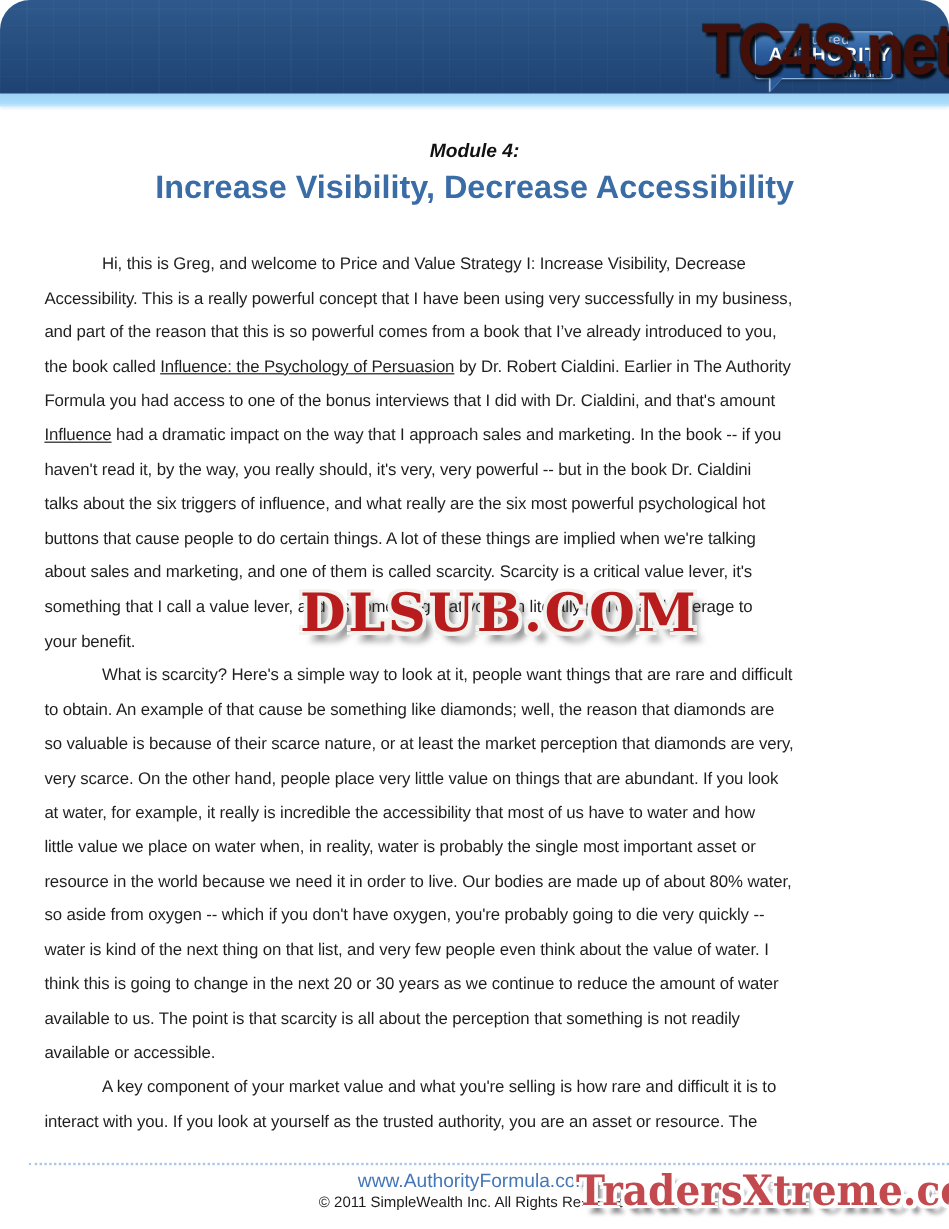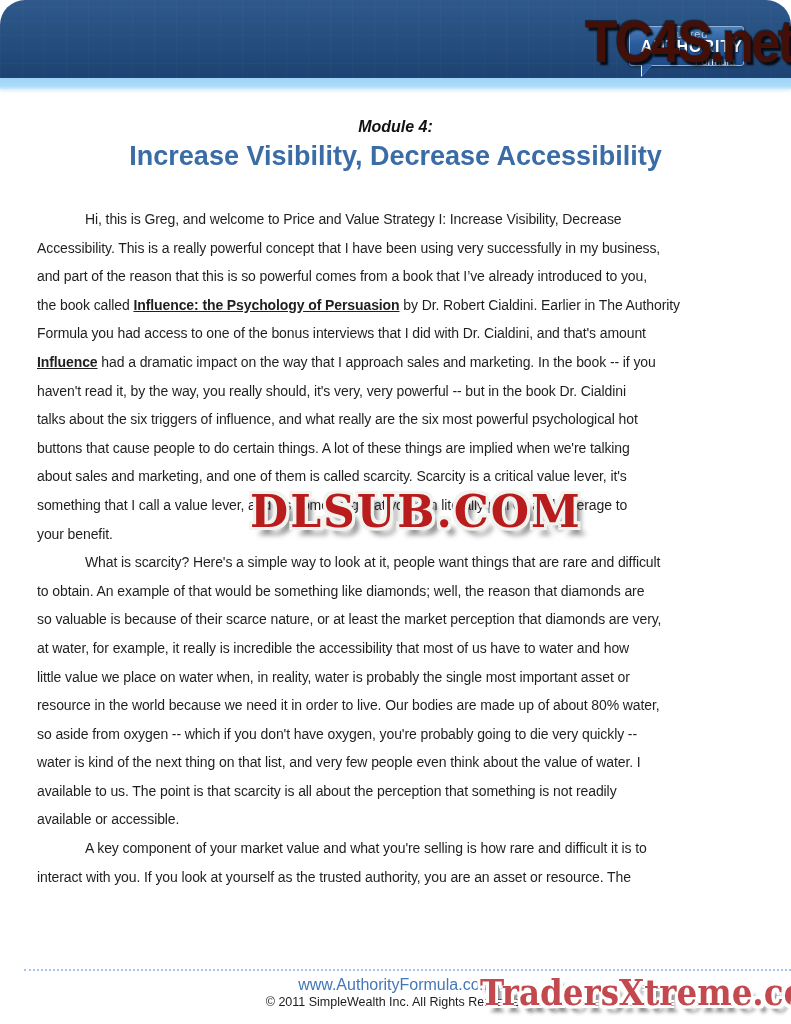--- a/index.html
+++ b/index.html
@@ -67,21 +67,21 @@
     font-size:27px; font-weight:bold; color:#3a6ca6; line-height:34px;
   }
 
   
   .body-text {
     margin-top:32px; padding-left:37px;
     font-size:14px; letter-spacing:-0.1px; color:#1f1f1f;
   }
   .tline { height:28.6px; line-height:28.6px; white-space:nowrap; }
   .tline.indent { padding-left:48px; }
-  .u { text-decoration:underline;font-weight:bold; }
+  .u { text-decoration:underline; }
 
   
   .wm-center {
     position:absolute; left:250px; top:486px; z-index:5;
     font-family:"DejaVu Serif", serif; font-weight:bold;
     font-size:44px; letter-spacing:2px; color:#b91c1c; white-space:nowrap;
     text-shadow:
       -3px -3px 0 #f2f2ef, 3px -3px 0 #f2f2ef, -3px 3px 0 #f2f2ef, 3px 3px 0 #f2f2ef,
       -3px 0 0 #f2f2ef, 3px 0 0 #f2f2ef, 0 -3px 0 #f2f2ef, 0 3px 0 #f2f2ef,
       7px 8px 5px rgba(55,55,55,0.55);
@@ -133,27 +133,29 @@
         <div class="tline"><span>the book called </span><span class="u">Influence: the Psychology of Persuasion</span><span> by Dr. Robert Cialdini. Earlier in The Authority</span></div>
         <div class="tline"><span>Formula you had access to one of the bonus interviews that I did with Dr. Cialdini, and that's amount</span></div>
         <div class="tline"><span class="u">Influence</span><span> had a dramatic impact on the way that I approach sales and marketing. In the book -- if you</span></div>
         <div class="tline"><span>haven't read it, by the way, you really should, it's very, very powerful -- but in the book Dr. Cialdini</span></div>
         <div class="tline"><span>talks about the six triggers of influence, and what really are the six most powerful psychological hot</span></div>
         <div class="tline"><span>buttons that cause people to do certain things. A lot of these things are implied when we're talking</span></div>
         <div class="tline"><span>about sales and marketing, and one of them is called scarcity. Scarcity is a critical value lever, it's</span></div>
         <div class="tline"><span>something that I call a value lever, and it's something that you can literally pull on and leverage to</span></div>
         <div class="tline"><span>your benefit.</span></div>
         <div class="tline indent"><span>What is scarcity? Here's a simple way to look at it, people want things that are rare and difficult</span></div>
-        <div class="tline"><span>to obtain. An example of that would be something like diamonds; well, the reason that diamonds are</span></div>
+        <div class="tline"><span>to obtain. An example of that cause be something like diamonds; well, the reason that diamonds are</span></div>
         <div class="tline"><span>so valuable is because of their scarce nature, or at least the market perception that diamonds are very,</span></div>
+        <div class="tline"><span>very scarce. On the other hand, people place very little value on things that are abundant. If you look</span></div>
         <div class="tline"><span>at water, for example, it really is incredible the accessibility that most of us have to water and how</span></div>
         <div class="tline"><span>little value we place on water when, in reality, water is probably the single most important asset or</span></div>
         <div class="tline"><span>resource in the world because we need it in order to live. Our bodies are made up of about 80% water,</span></div>
         <div class="tline"><span>so aside from oxygen -- which if you don't have oxygen, you're probably going to die very quickly --</span></div>
         <div class="tline"><span>water is kind of the next thing on that list, and very few people even think about the value of water. I</span></div>
+        <div class="tline"><span>think this is going to change in the next 20 or 30 years as we continue to reduce the amount of water</span></div>
         <div class="tline"><span>available to us. The point is that scarcity is all about the perception that something is not readily</span></div>
         <div class="tline"><span>available or accessible.</span></div>
         <div class="tline indent"><span>A key component of your market value and what you're selling is how rare and difficult it is to</span></div>
         <div class="tline"><span>interact with you. If you look at yourself as the trusted authority, you are an asset or resource. The</span></div>
       </div>
   </main>
 
   <div class="wm-center">DLSUB.COM</div>
 
   <footer>

